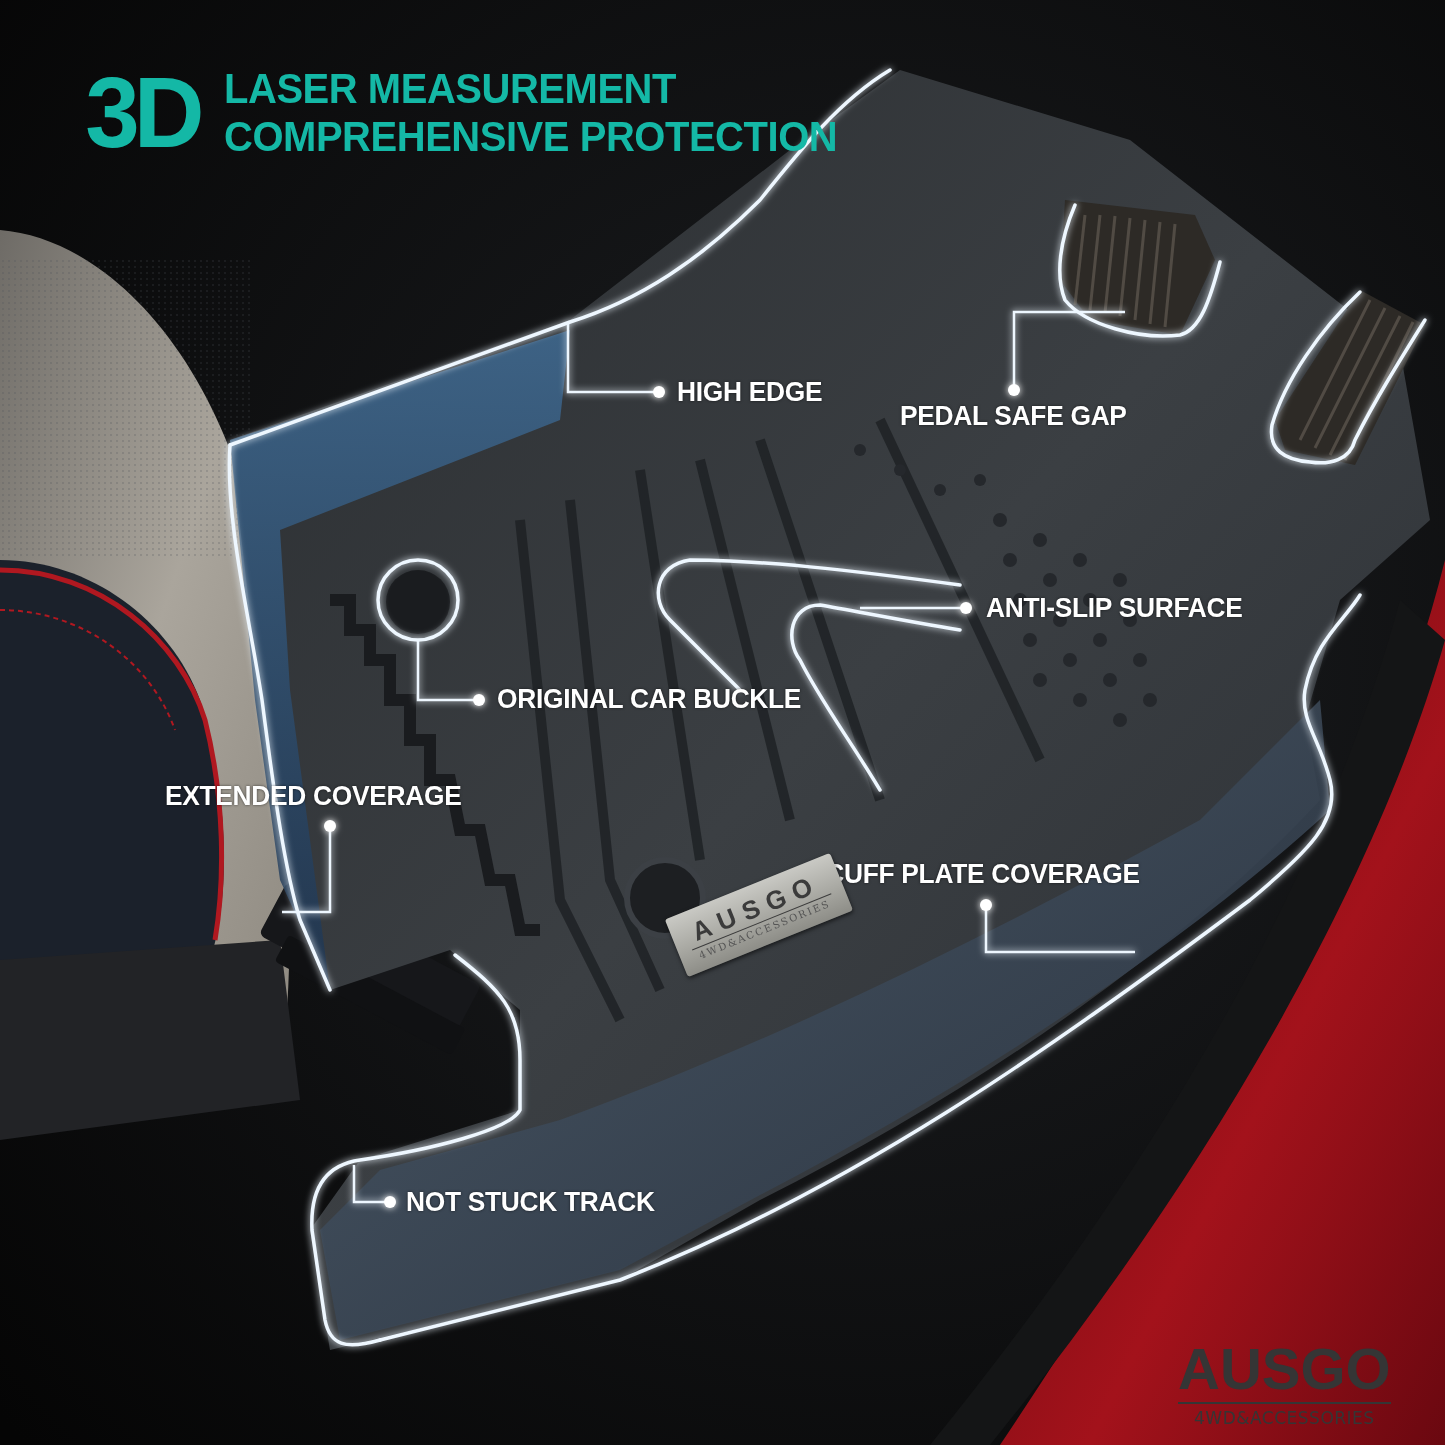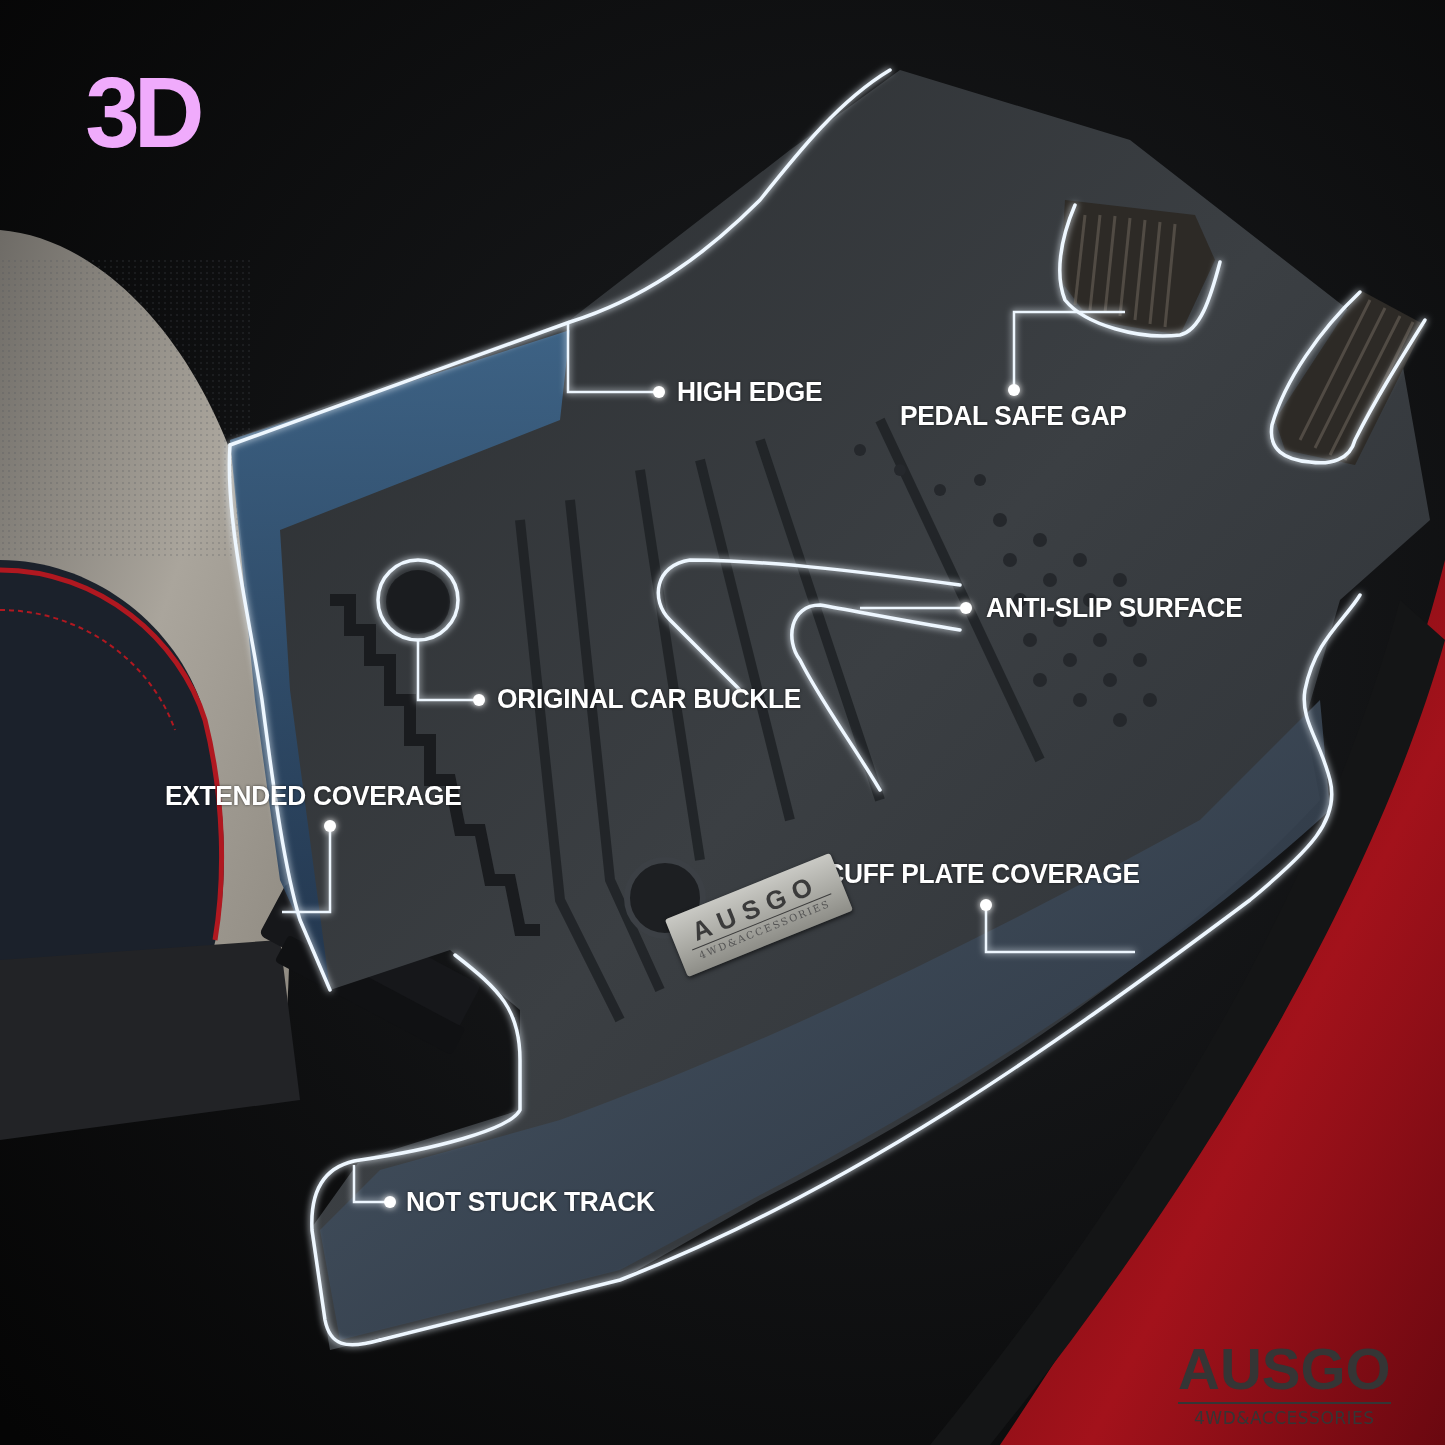--- a/index.html
+++ b/index.html
@@ -1,18 +1,18 @@
 <!DOCTYPE html>
 <html><head>
   <meta charset="utf-8">
   <style>
     html, body { margin: 0; padding: 0; background: #000; }
     body { width: 1445px; height: 1445px; overflow: hidden; position: relative; font-family: "Liberation Sans", sans-serif; }
     .scene { position: absolute; left: 0; top: 0; width: 1445px; height: 1445px; }
-    .headline { position: absolute; left: 84px; top: 62px; display: flex; align-items: center; color: #f0abfc; }
+    .headline { position: absolute; left: 84px; top: 62px; display: flex; align-items: center; color: #14b8a6; }
     .headline .big { font-family: "Liberation Sans", sans-serif; font-weight: 700; font-size: 100px; letter-spacing: -6px; line-height: 1; transform: scaleX(0.98); }
     .headline .lines { margin-left: 24px; display: flex; flex-direction: column; }
     .headline .lines span { font-family: "Liberation Sans", sans-serif; font-weight: 700; font-size: 43px; line-height: 48px; letter-spacing: -0.5px; transform-origin: left; transform: scaleX(0.93); display: block; white-space: nowrap; }
     .label { position: absolute; color: #fff; font-family: "Liberation Sans", sans-serif; font-weight: 700; font-size: 28px; letter-spacing: -0.3px; white-space: nowrap; text-shadow: 0 0 3px rgba(0,0,0,0.6); transform-origin: left center; transform: scaleX(0.94); }
     .brand-watermark { position: absolute; left: 1178px; top: 1340px; color: #3a3a3a; text-align: center; }
     .brand-watermark .name { font-family: "Liberation Sans", sans-serif; font-weight: 700; font-size: 58px; line-height: 58px; letter-spacing: 0px; color: #353535; }
     .brand-watermark .rule { height: 2px; background: #353535; margin: 4px 0 4px; }
     .brand-watermark .tag { font-family: "DejaVu Sans", sans-serif; font-size: 17px; color: #353535; letter-spacing: 0.5px; }
     .badge { position: absolute; left: 688px; top: 915px; width: 178px; height: 62px; transform: rotate(-22deg); transform-origin: left bottom; background: linear-gradient(180deg,#c9c9c4 0%,#a9a9a3 55%,#8d8d87 100%); border-radius: 3px; box-shadow: 0 2px 4px rgba(0,0,0,0.6); display: flex; flex-direction: column; align-items: center; justify-content: center; }
     .badge .b-name { font-family: "Liberation Sans", sans-serif; font-weight: 700; font-size: 26px; letter-spacing: 8px; color: #3b3b3b; line-height: 26px; }
@@ -182,20 +182,24 @@
     <circle cx="966" cy="608" r="6"></circle>
     <circle cx="479" cy="700" r="6"></circle>
     <circle cx="330" cy="826" r="6"></circle>
     <circle cx="986" cy="905" r="6"></circle>
     <circle cx="390" cy="1202" r="6"></circle>
   </g>
 </svg>
 
 <div class="headline">
   <span class="big">3D</span>
+  <div class="lines">
+    <span>LASER MEASUREMENT</span>
+    <span>COMPREHENSIVE PROTECTION</span>
+  </div>
 </div>
 
 <div class="label" style="left:677px; top:376px;">HIGH EDGE</div>
 <div class="label" style="left:900px; top:400px;">PEDAL SAFE GAP</div>
 <div class="label" style="left:986px; top:592px;">ANTI-SLIP SURFACE</div>
 <div class="label" style="left:497px; top:683px;">ORIGINAL CAR BUCKLE</div>
 <div class="label" style="left:165px; top:780px;">EXTENDED COVERAGE</div>
 <div class="label" style="left:808px; top:858px;">SCUFF PLATE COVERAGE</div>
 <div class="label" style="left:406px; top:1186px;">NOT STUCK TRACK</div>
 

